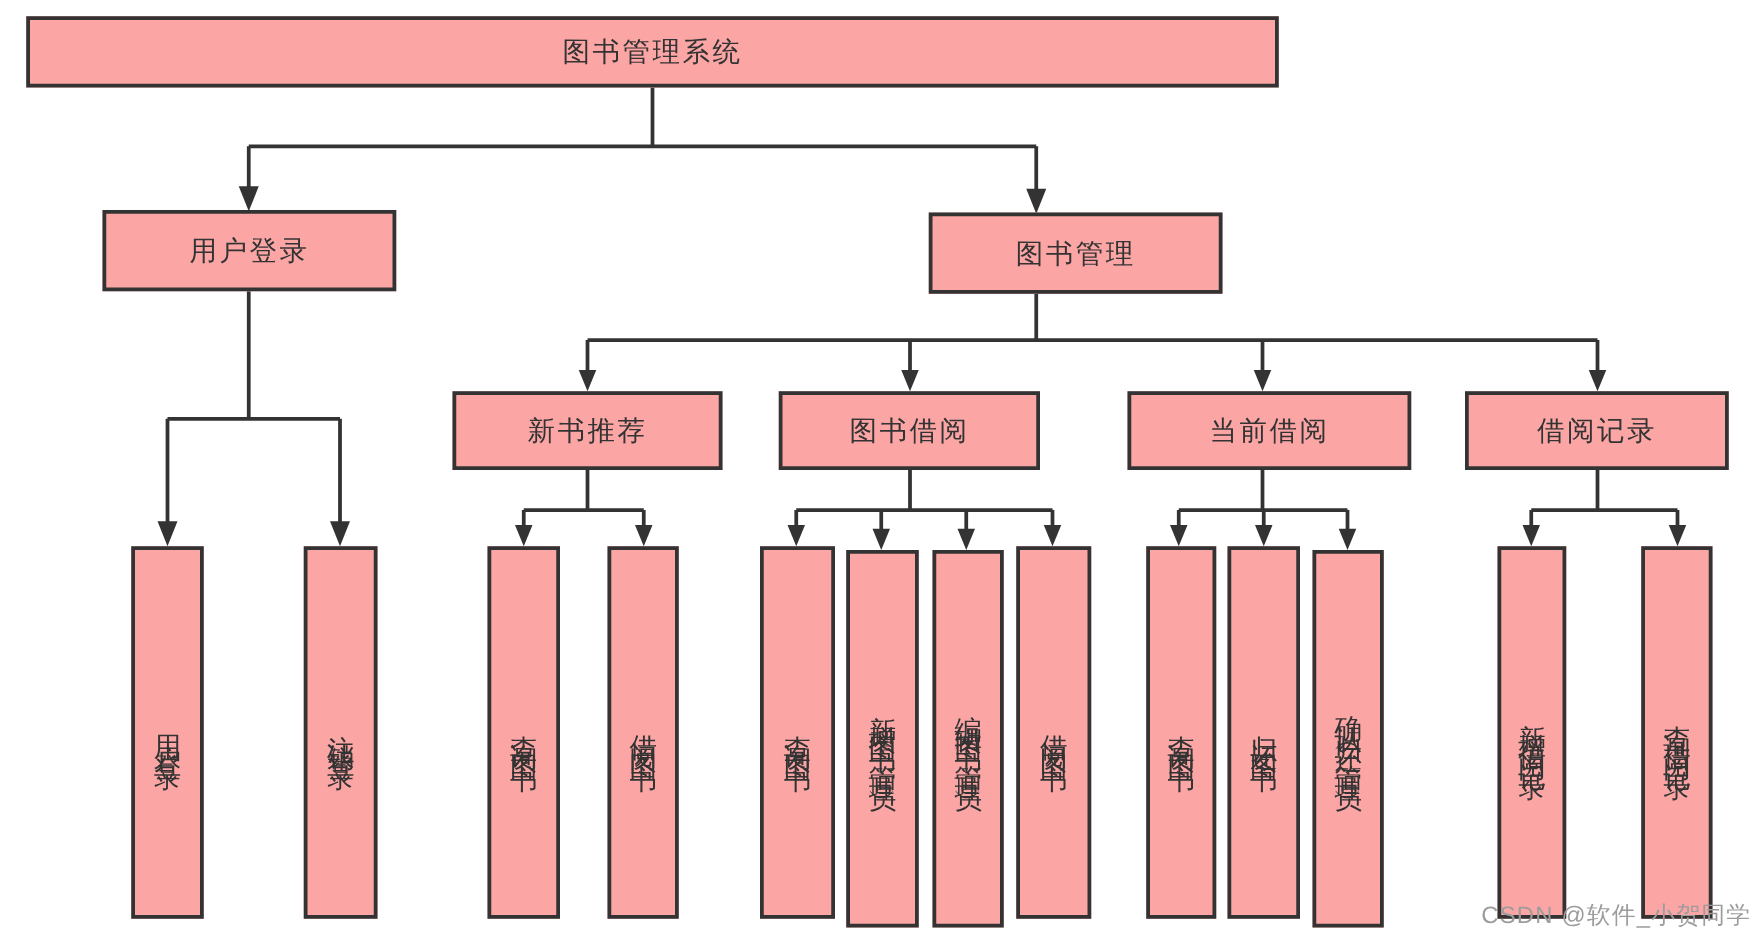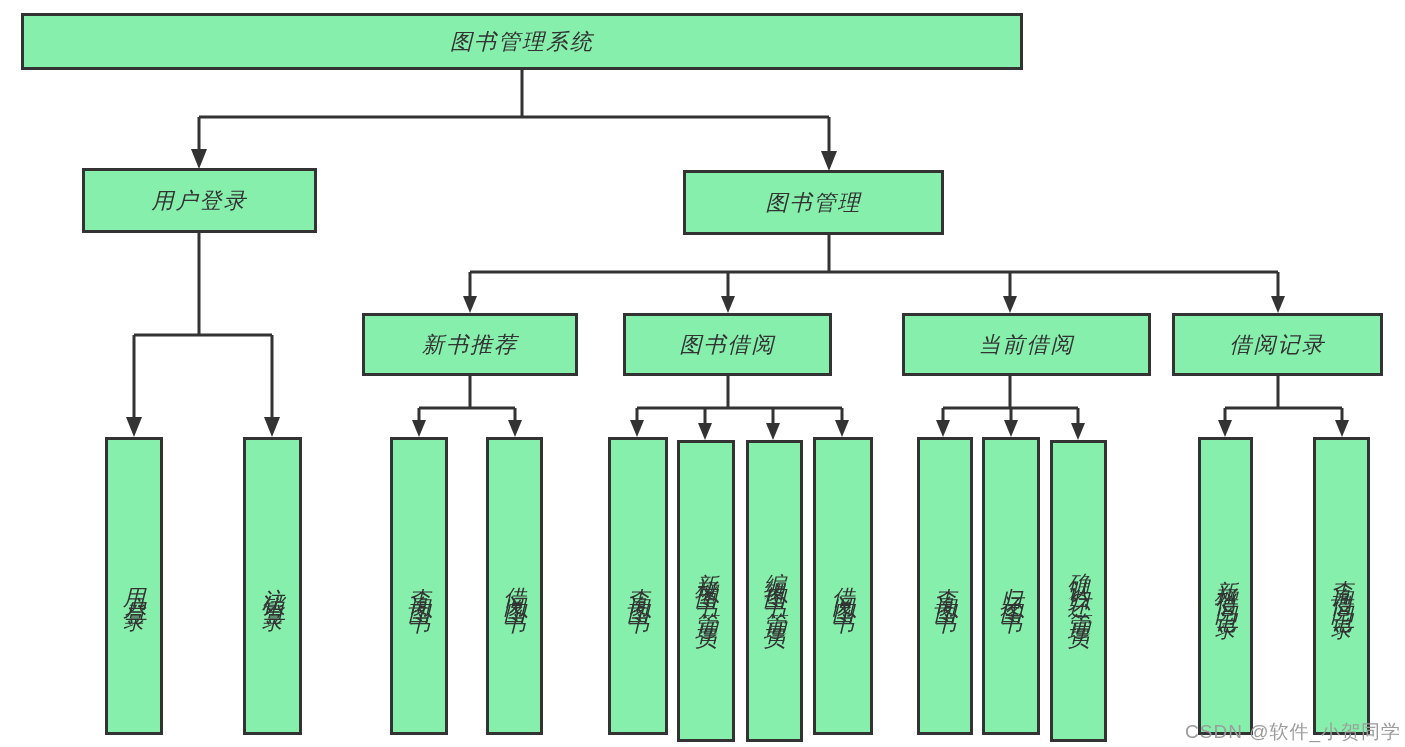--- a/index.html
+++ b/index.html
@@ -8,26 +8,25 @@
     width:1405px;height:747px;
     background:#ffffff;
     font-family:"Liberation Sans", sans-serif;
     overflow:hidden;
   }
   .connectors{position:absolute;left:0;top:0;width:1405px;height:747px;}
   .box{
     position:absolute;
     box-sizing:border-box;
     border:3px solid #333333;
-    background:#86efac;
+    background:#fca5a5;
     display:flex;
     align-items:center;
     justify-content:center;
     color:#333333;
-    font-style:italic;
   }
   .hbox{
     font-size:22px;
     letter-spacing:2px;
   }
   .vbox span{
     writing-mode:vertical-rl;
     text-orientation:mixed;
     font-size:22px;
     letter-spacing:8px;
@@ -86,25 +85,25 @@
       <polygon points="1004,420 1018,420 1011,437"></polygon>
       <polygon points="1071,423 1085,423 1078,440"></polygon>
       <polygon points="1218,420 1232,420 1225,437"></polygon>
       <polygon points="1335,420 1349,420 1342,437"></polygon>
     </g>
   </svg>
 
   <div class="box hbox" style="left:21px;top:13px;width:1002px;height:57px">图书管理系统</div>
 
   <div class="box hbox" style="left:82px;top:168px;width:235px;height:65px">用户登录</div>
-  <div class="box hbox" style="left:683px;top:170px;width:261px;height:65px">图书管理</div>
+  <div class="box hbox" style="left:743px;top:170px;width:235px;height:65px">图书管理</div>
 
   <div class="box hbox" style="left:623px;top:313px;width:209px;height:63px">图书借阅</div>
   <div class="box hbox" style="left:362px;top:313px;width:216px;height:63px">新书推荐</div>
-  <div class="box hbox" style="left:902px;top:313px;width:249px;height:63px">当前借阅</div>
+  <div class="box hbox" style="left:902px;top:313px;width:227px;height:63px">当前借阅</div>
   <div class="box hbox" style="left:1172px;top:313px;width:211px;height:63px">借阅记录</div>
 
   <div class="box vbox" style="left:105px;top:437px;width:58px;height:298px">
     <span>用户登录</span>
   </div>
   <div class="box vbox" style="left:243px;top:437px;width:59px;height:298px">
     <span>注销登录</span>
   </div>
 
   <div class="box vbox" style="left:390px;top:437px;width:58px;height:298px">

